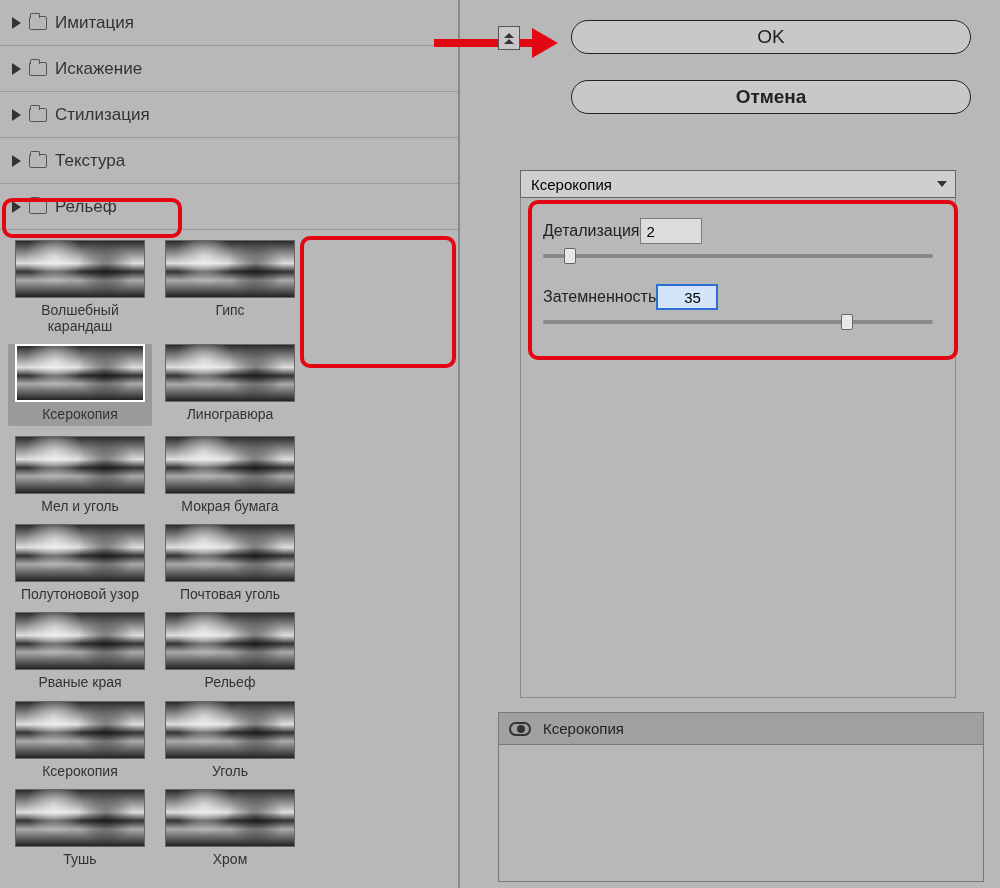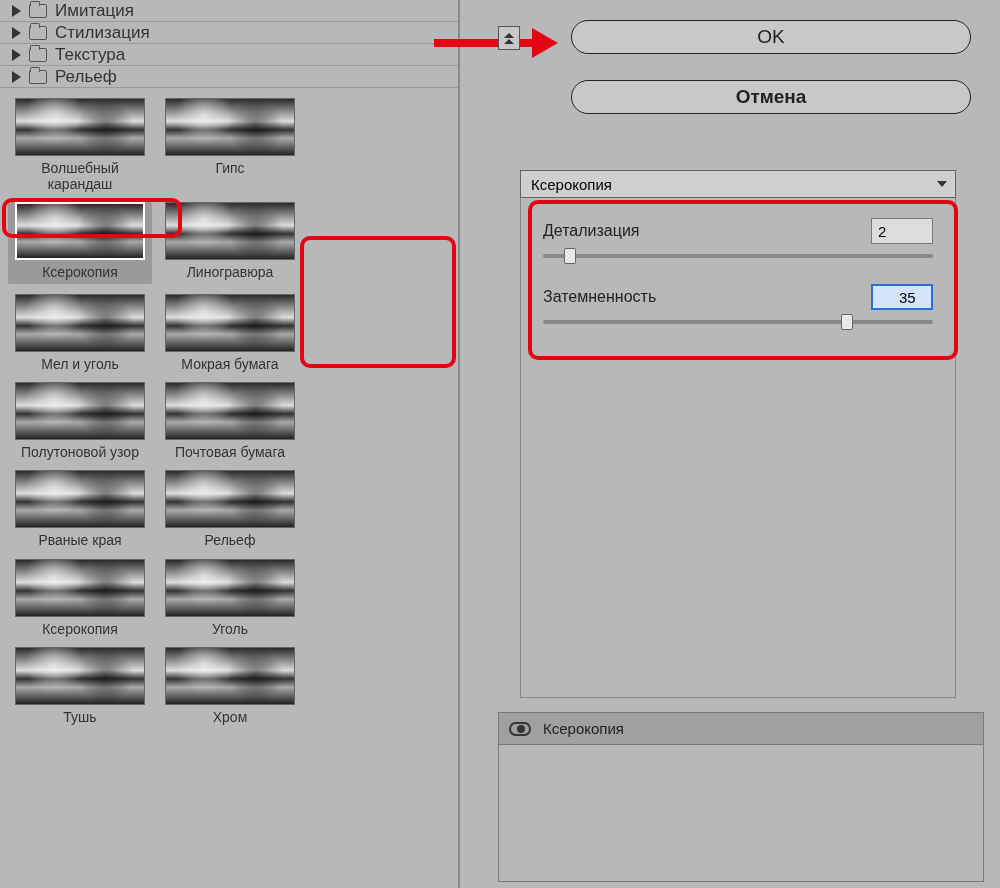--- a/index.html
+++ b/index.html
@@ -5,21 +5,21 @@
   * { box-sizing: border-box; margin: 0; padding: 0; font-family: Arial, Helvetica, sans-serif; }
   body { background: #b8b8b8; width: 1000px; height: 888px; overflow: hidden; position: relative; }
 
   .left-panel {
     position: absolute; left: 0; top: 0; width: 460px; height: 888px;
     background: #b8b8b8; border-right: 2px solid #888;
   }
 
   .cat-row {
     display: flex; align-items: center; gap: 8px;
-    height: 22px; padding: 0 12px;
+    height: 46px; padding: 0 12px;
     border-bottom: 1px solid #9a9a9a;
     font-size: 17px; color: #333; cursor: pointer;
   }
   .cat-row.expanded { font-weight: bold; }
   .tri { width: 0; height: 0; }
   .tri.right { border-top: 6px solid transparent; border-bottom: 6px solid transparent; border-left: 9px solid #333; }
   .tri.down  { border-left: 6px solid transparent; border-right: 6px solid transparent; border-top: 9px solid #333; }
   .folder-icon { width: 18px; height: 14px; border: 1px solid #555; border-radius: 2px; position: relative; background: #b8b8b8; }
   .folder-icon::before { content:""; position:absolute; top:-4px; left:0; width:8px; height:4px; background:#b8b8b8; border:1px solid #555; border-bottom:none; border-radius:2px 2px 0 0;}
   .folder-icon.open::after { content:""; position:absolute; left:-2px; top:3px; width:20px; height:11px; background:#c8c8c8; border:1px solid #555; transform: skewX(-12deg); border-radius:0 0 2px 2px;}
@@ -76,21 +76,21 @@
     padding:0 10px; font-size:15px; cursor:pointer;
   }
   .filter-select .chev { position:absolute; right:8px; top:10px; width:0;height:0;border-left:5px solid transparent;border-right:5px solid transparent;border-top:6px solid #333;}
 
   .params-box {
     position:absolute; left:520px; top:198px; width:436px; height:500px;
     border-left:1px solid #8a8a8a; border-right:1px solid #8a8a8a; border-bottom:1px solid #8a8a8a;
     padding:20px 22px;
   }
   .param-row { margin-bottom: 26px; }
-  .param-top { display:flex; justify-content:space-between; align-items:center; margin-bottom:10px;}
+  .param-top { display:flex; justify-content:flex-start; align-items:center; margin-bottom:10px;}
   .param-label { font-size:16px; color:#222; }
   .param-input {
     width:62px; height:26px; border:1px solid #7a7a7a; background:#dcdcdc;
     font-size:15px; padding:2px 6px; text-align:left;
   }
   .param-input.focused { border:2px solid #2a6fd6; background:#d4e4fb;padding-left:26px; }
   .slider-track { height:4px; background:#888; position:relative; border-radius:2px;}
   .slider-thumb { position:absolute; top:-6px; width:12px; height:16px; background:#e8e8e8; border:1px solid #666; border-radius:2px; cursor:pointer;}
 
   .layers-box {
@@ -110,20 +110,25 @@
 <div class="left-panel">
   <div id="cat-list">
       <div class="cat-row">
         <div class="tri right"></div>
         <div class="folder-icon"></div>
         <span>Имитация</span>
       </div>
       <div class="cat-row">
         <div class="tri right"></div>
         <div class="folder-icon"></div>
+        <span>Искажение</span>
+      </div>
+      <div class="cat-row">
+        <div class="tri right"></div>
+        <div class="folder-icon"></div>
         <span>Стилизация</span>
       </div>
       <div class="cat-row">
         <div class="tri right"></div>
         <div class="folder-icon"></div>
         <span>Текстура</span>
       </div>
       <div class="cat-row">
         <div class="tri right"></div>
         <div class="folder-icon"></div>
@@ -154,21 +159,21 @@
       <div class="thumb-cell">
         <div class="thumb-img"></div>
         <div class="thumb-label">Мокрая бумага</div>
       </div>
       <div class="thumb-cell">
         <div class="thumb-img"></div>
         <div class="thumb-label">Полутоновой узор</div>
       </div>
       <div class="thumb-cell">
         <div class="thumb-img"></div>
-        <div class="thumb-label">Почтовая бумага</div>
+        <div class="thumb-label">Почтовая уголь</div>
       </div>
       <div class="thumb-cell">
         <div class="thumb-img"></div>
         <div class="thumb-label">Рваные края</div>
       </div>
       <div class="thumb-cell">
         <div class="thumb-img"></div>
         <div class="thumb-label">Рельеф</div>
       </div>
       <div class="thumb-cell">

